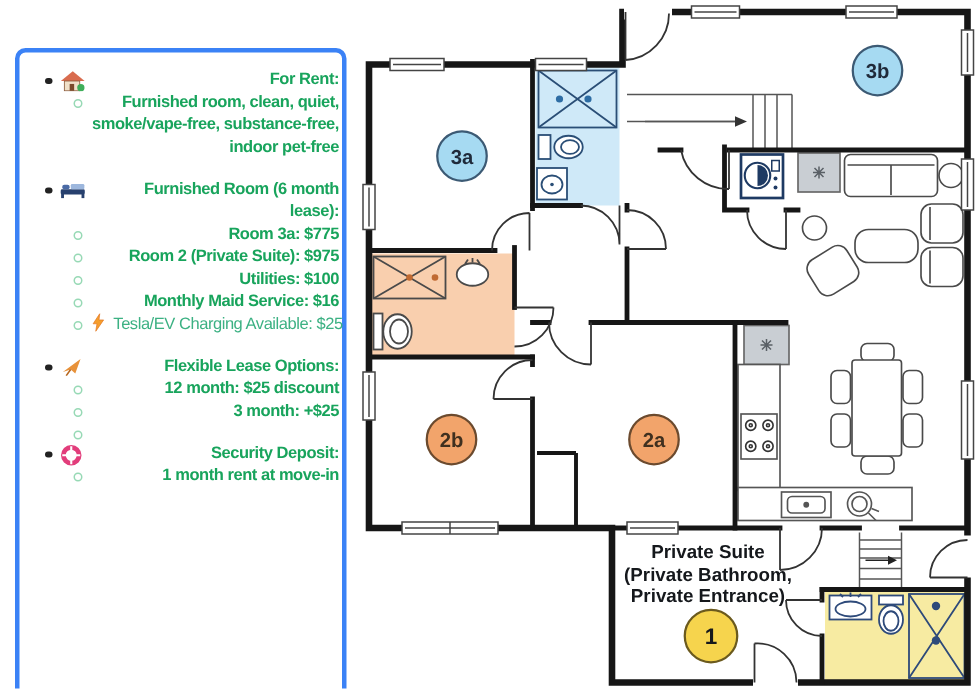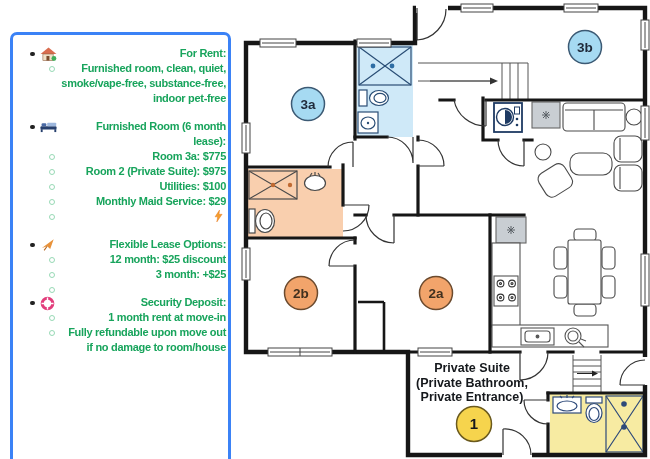--- a/index.html
+++ b/index.html
@@ -68,29 +68,30 @@
     <div class="irow">
       <span class="oring"></span>
       <span>Room 2 (Private Suite): $975</span>
     </div>
     <div class="irow">
       <span class="oring"></span>
       <span>Utilities: $100</span>
     </div>
     <div class="irow">
       <span class="oring"></span>
-      <span>Monthly Maid Service: $29</span>
+      <span>Monthly Maid Service: $16</span>
     </div>
     <div class="irow muted">
       <span class="oring"></span>
       <span class="bolt">
         <svg width="9" height="12" viewBox="0 0 10 14">
           <path d="M6.2 0 L1 8 H4 L3 14 L9.2 5 H5.6 Z" fill="#f59e2d" stroke="#e2711d" stroke-width="0.5"></path>
         </svg>
       </span>
+      <span>Tesla/EV Charging Available: $25</span>
     </div>
   </div>
 
   <div class="sec">
     <div class="trow">
       <span class="bdot"></span>
       <span class="ic">
         <svg width="16" height="14" viewBox="0 0 16 16">
           <path d="M1 11.5 L14.5 1.5 L10.5 12.5 L7 9.5 Z" fill="#e8923a"></path>
           <path d="M7 9.5 L3.6 14.2" stroke="#b5651d" stroke-width="1.2" fill="none"></path>
@@ -120,24 +121,20 @@
           <g stroke="#ffffff" stroke-width="1.5">
             <path d="M8 1.6 V4.6 M8 11.4 V14.4 M1.6 8 H4.6 M11.4 8 H14.4"></path>
           </g>
         </svg>
       </span>
       <span>Security Deposit:</span>
     </div>
     <div class="irow">
       <span class="oring"></span>
       <span>1 month rent at move-in</span>
-    </div>
-    <div class="irow">
-      <span class="oring"></span>
-      <span>Fully refundable upon move out if no damage to room/house</span>
     </div>
   </div>
 </div>
 
 <div class="plan">
 <svg width="410" height="459" viewBox="0 0 410 459">
 
   <rect x="117" y="45" width="56" height="92" fill="#cfe9f8"></rect>
   <rect x="8" y="169" width="95" height="69" fill="#f9cfae"></rect>
   <rect x="310" y="393" width="95" height="62" fill="#f7eba2"></rect>

